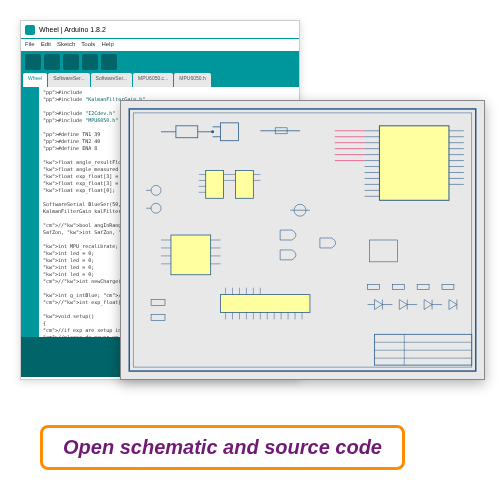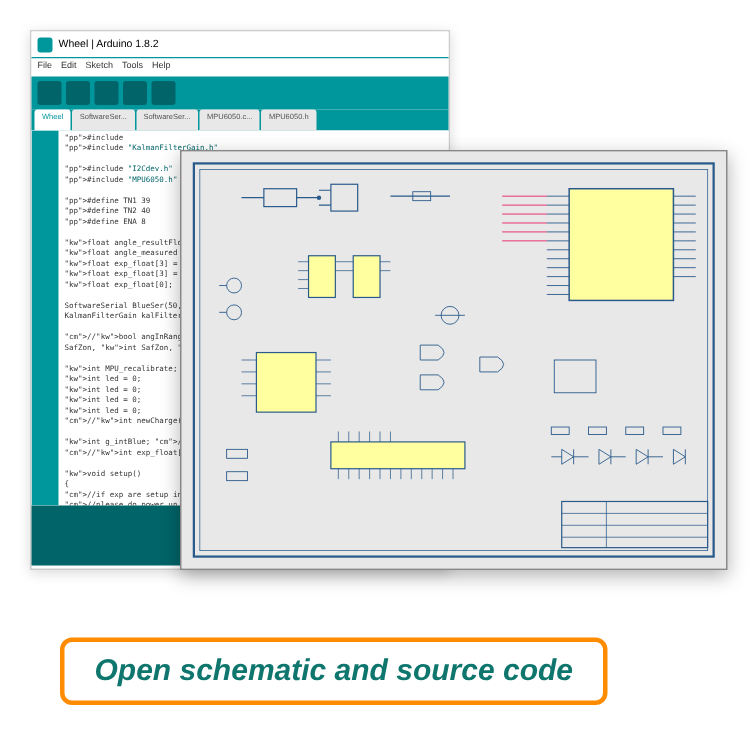--- a/index.html
+++ b/index.html
@@ -17,21 +17,21 @@
     .ide-code { background: #fff; height: 250px; overflow: hidden; display: flex; }
     .gutter { width: 18px; background: #00979C; }
     .code-lines { flex: 1; padding: 2px 4px; font-family: monospace; font-size: 5px; line-height: 7px; color: #333; }
     .code-lines .str { color: #006468; }
     .ide-status { height: 40px; background: #006468; }
     
     .schematic { position: absolute; top: 100px; left: 120px; width: 365px; height: 280px; background: #e8e8e8; border: 1px solid #888; box-shadow: 0 4px 12px rgba(0,0,0,0.3); }
     .schematic svg { width: 100%; height: 100%; }
     
     .caption { position: absolute; bottom: 30px; left: 40px; padding: 8px 20px; border: 3px solid #FF8C00; border-radius: 8px; background: #fff; }
-    .caption-text { color: #0f766e; font-weight: bold; font-size: 20px; font-style: italic; }
+    .caption-text { color: #701a75; font-weight: bold; font-size: 20px; font-style: italic; }
   </style>
 </head>
 <body>
 
 <div class="ide-window">
   <div class="ide-titlebar">
     <div class="icon-area"></div>
     <span>Wheel | Arduino 1.8.2</span>
   </div>
   <div class="ide-menu">

